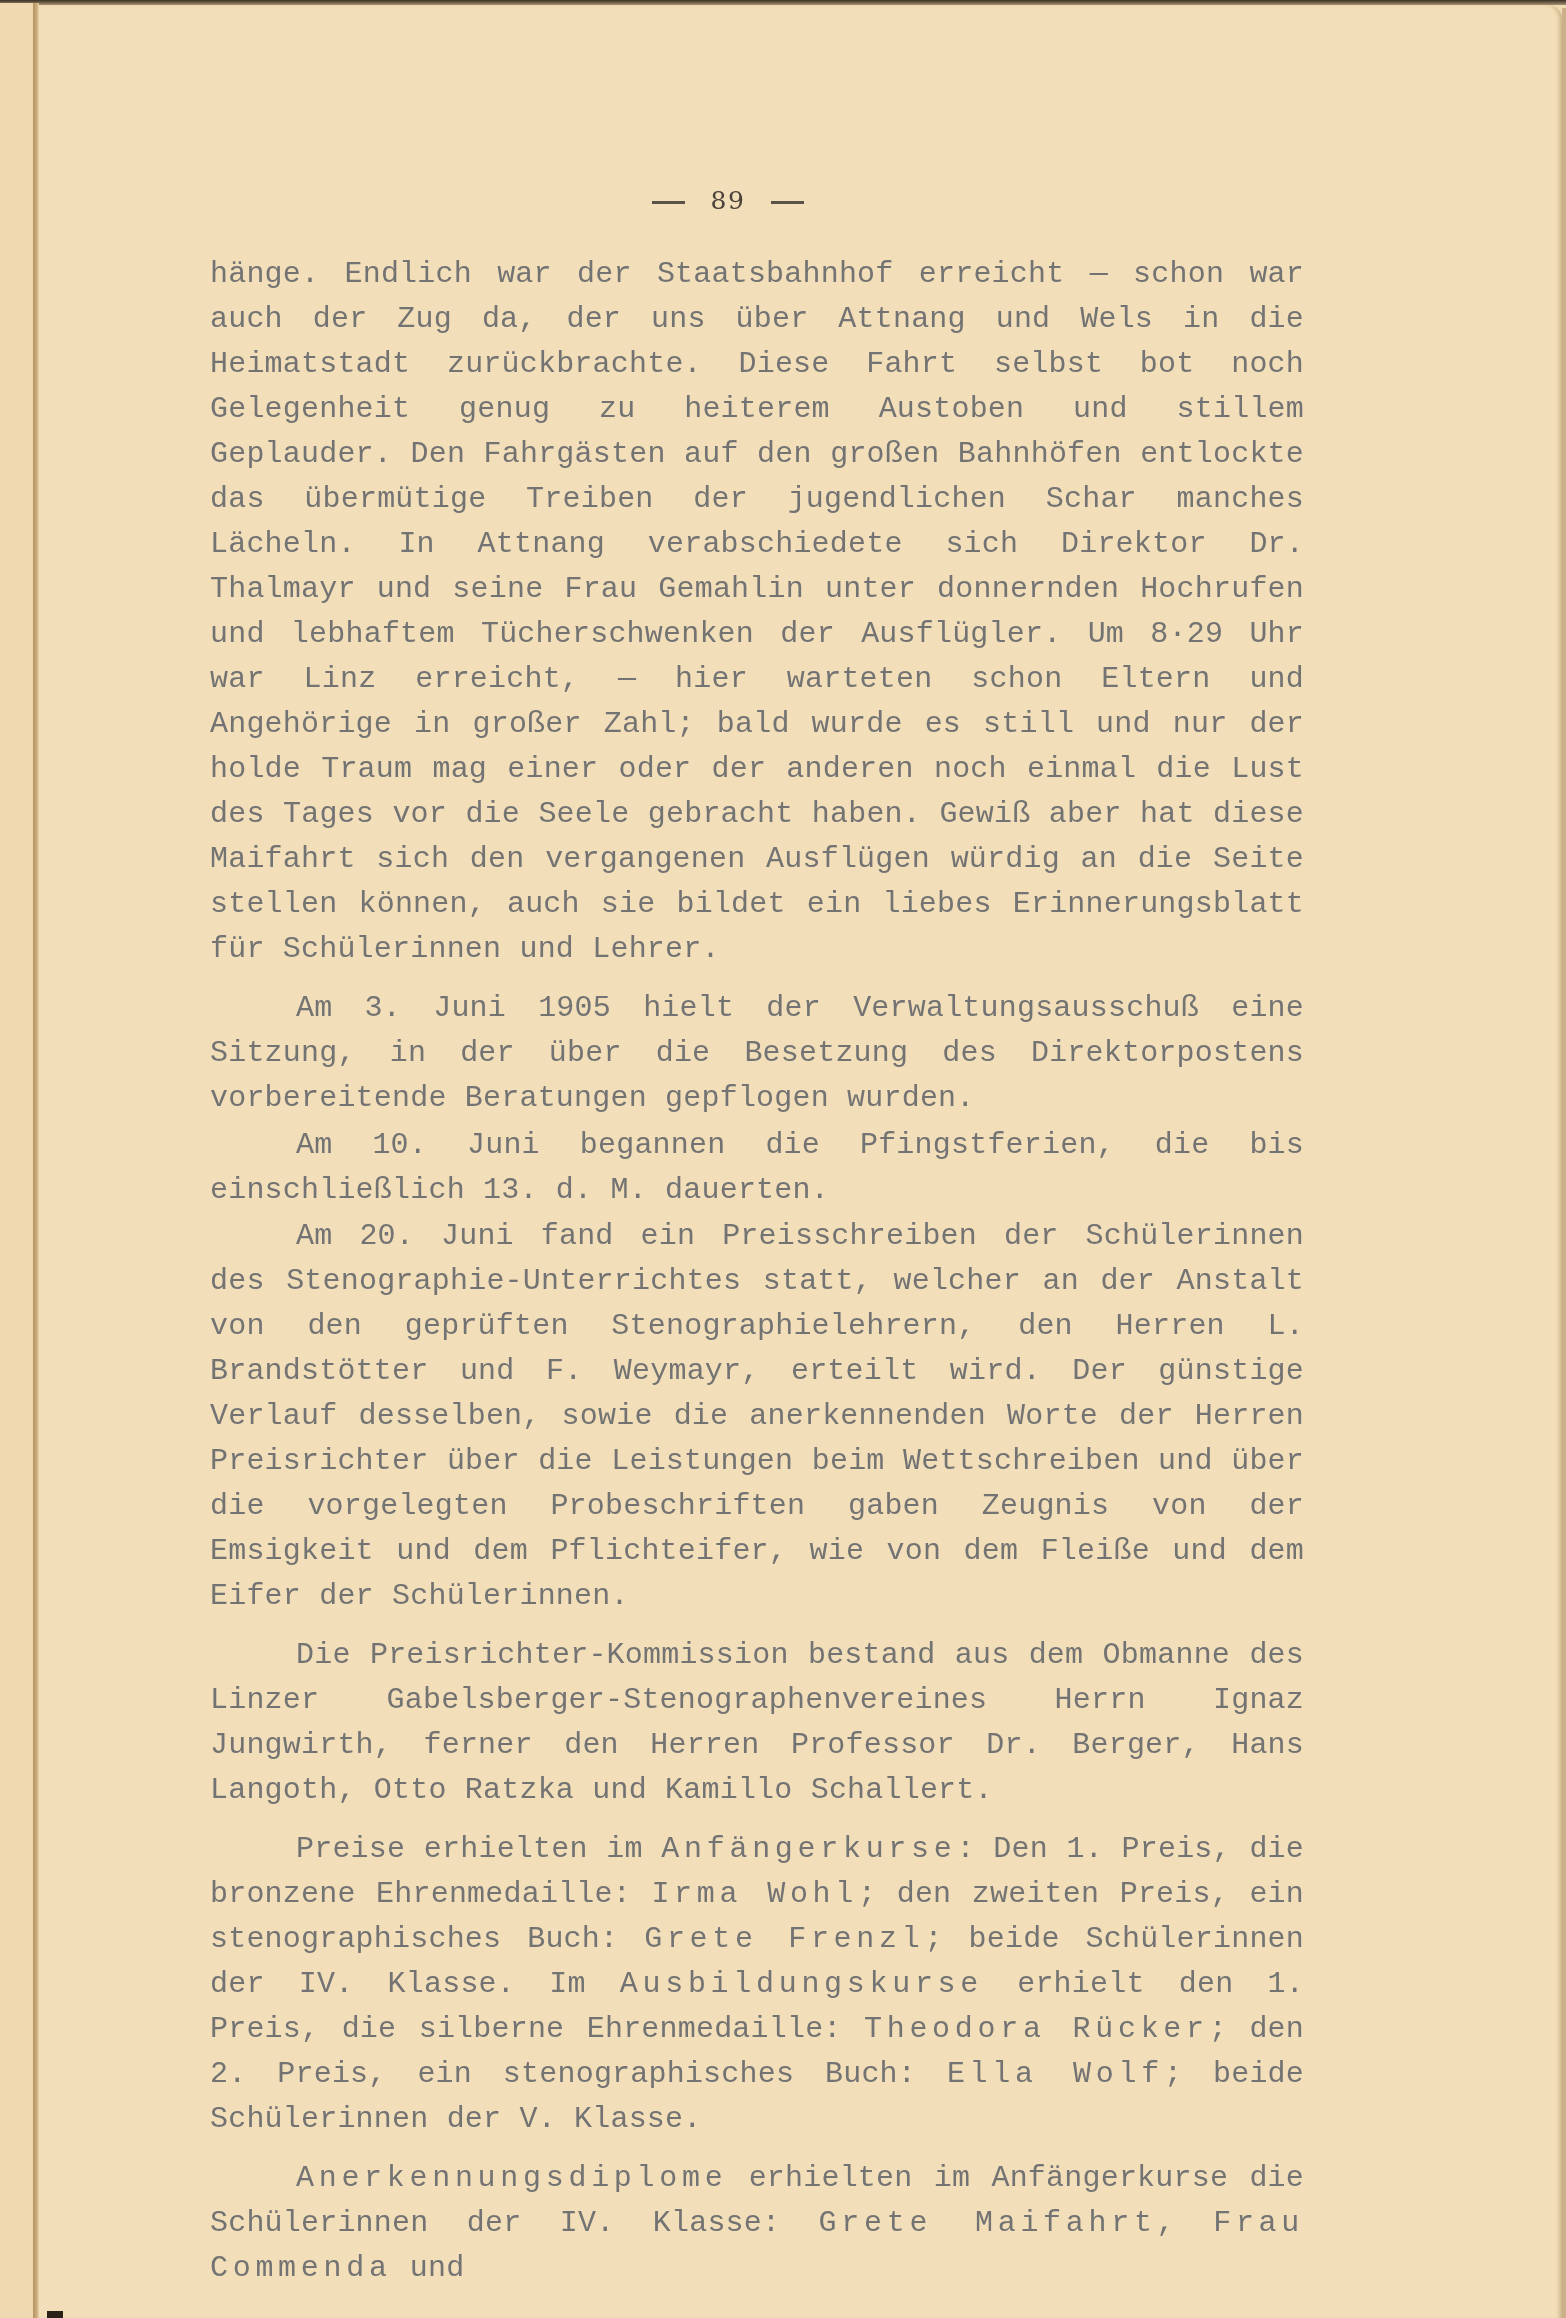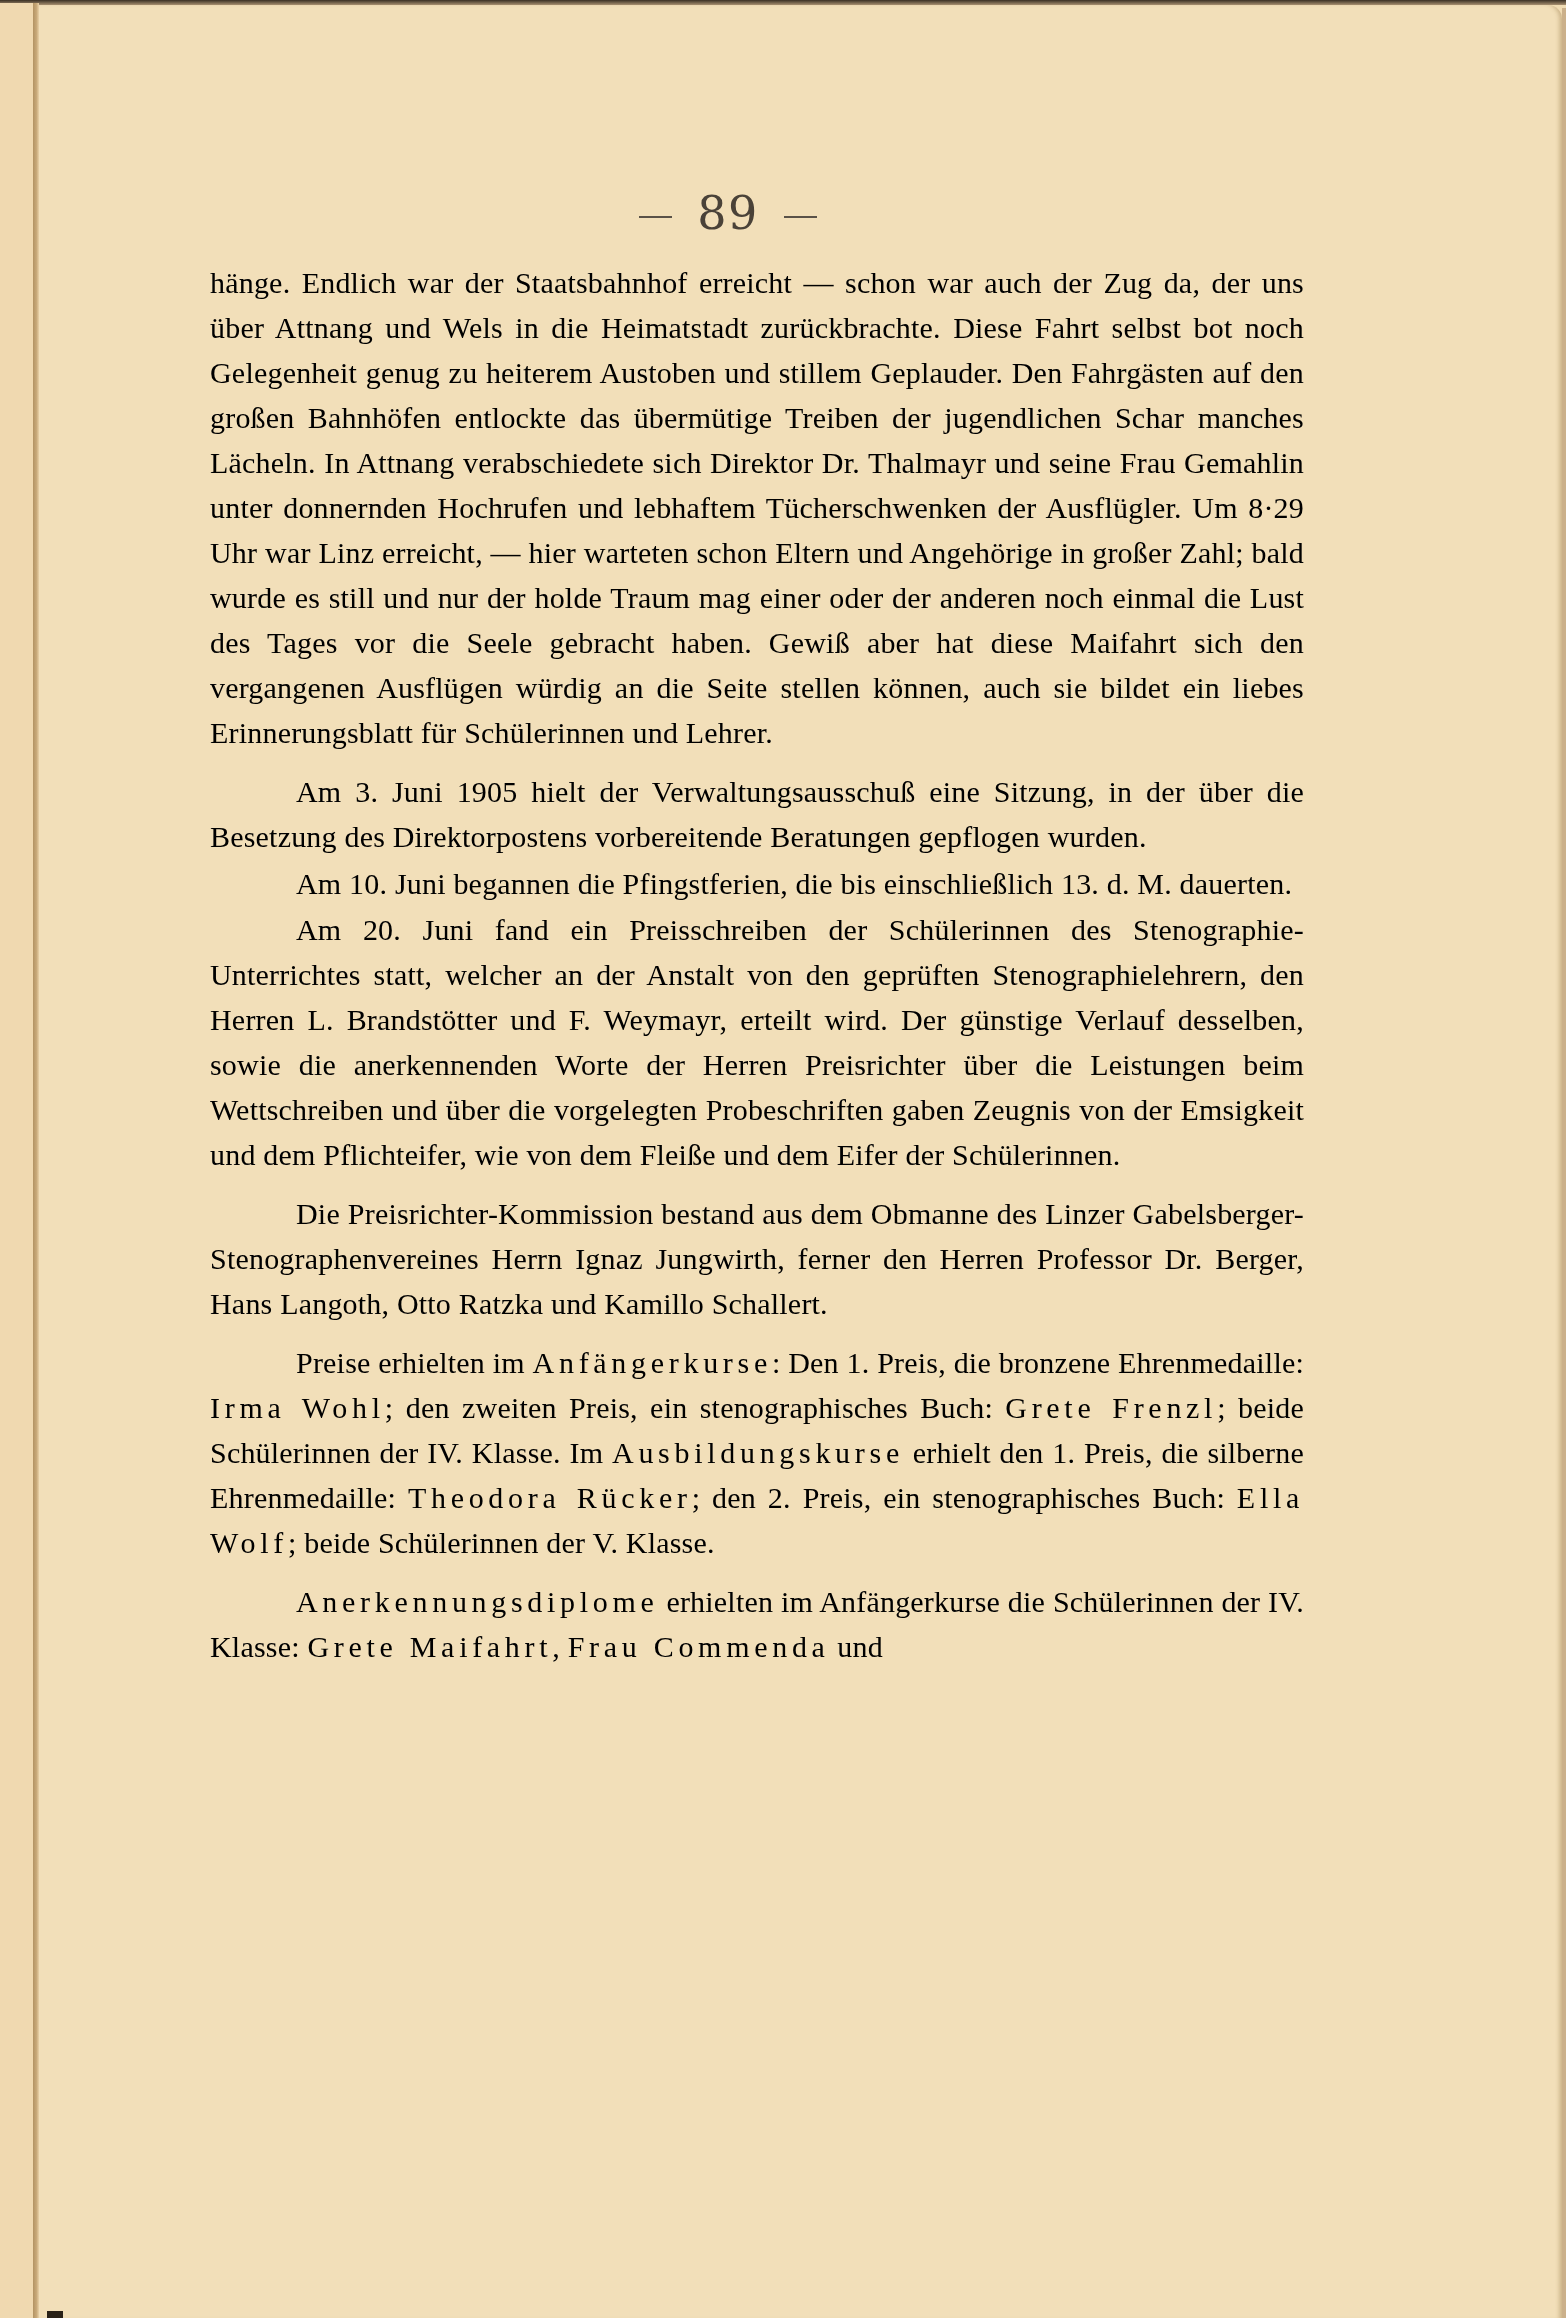--- a/index.html
+++ b/index.html
@@ -63,39 +63,39 @@
       left: 47px; bottom: 0;
       width: 15.7px; height: 7.8px;
       background: #2a2218;
     }
     .page-number {
       position: absolute;
       left: 0; width: 1456px;
       top: 186px;
       text-align: center;
       font-family: "DejaVu Serif", serif;
-      font-size: 46px;
+      font-size: 25px;
       color: #4a4238;
       letter-spacing: 1.6px;
     }
     .page-number .dash {
       display: inline-block;
       width: 33px;
       height: 2.3px;
       background: #5a5248;
       vertical-align: middle;
       margin: 0 25px;
     }
     .text-block {
       position: absolute;
       left: 210px;
-      top: 260px;
+      top: 252px;
       width: 1094px;
-      color: #000000;
-      font-family: Liberation Serif, serif;
+      color: #737373;
+      font-family: Liberation Mono, monospace;
       font-size: 30px;
       line-height: 45px;
       text-align: justify;
       letter-spacing: 0.2px;
     }
     .para {
       margin: 0;
       text-indent: 0;
     }
     .para.indent {

